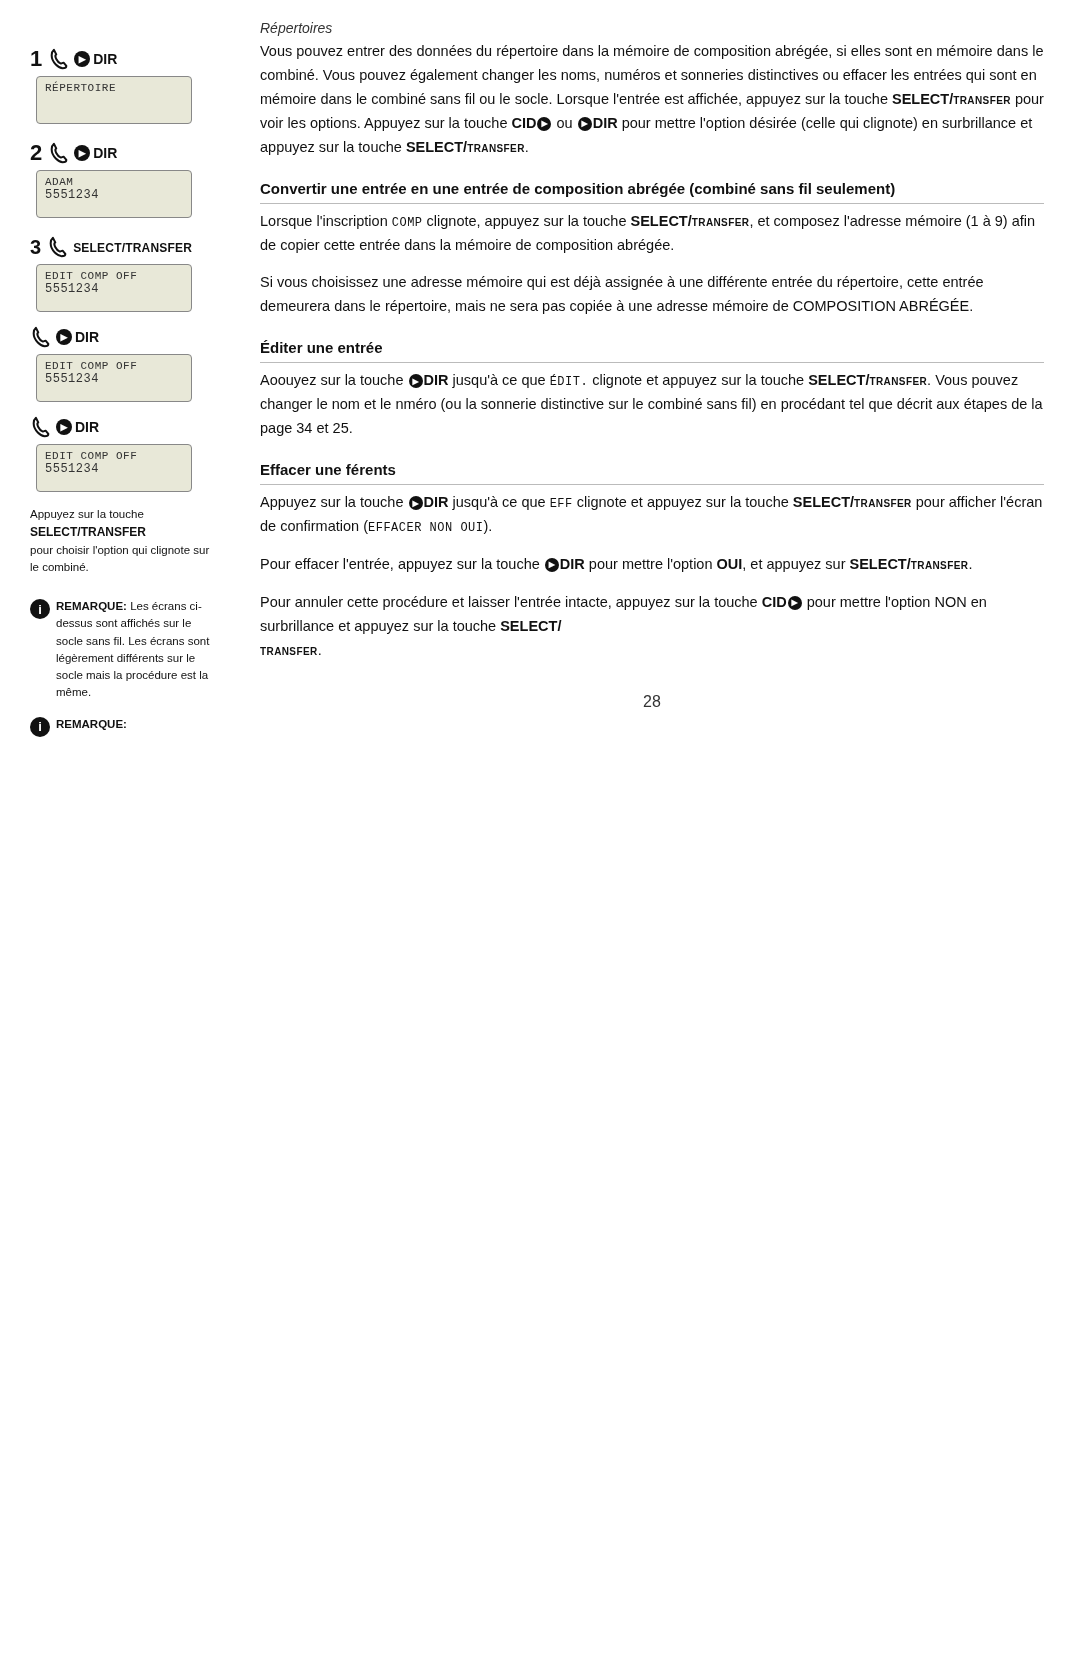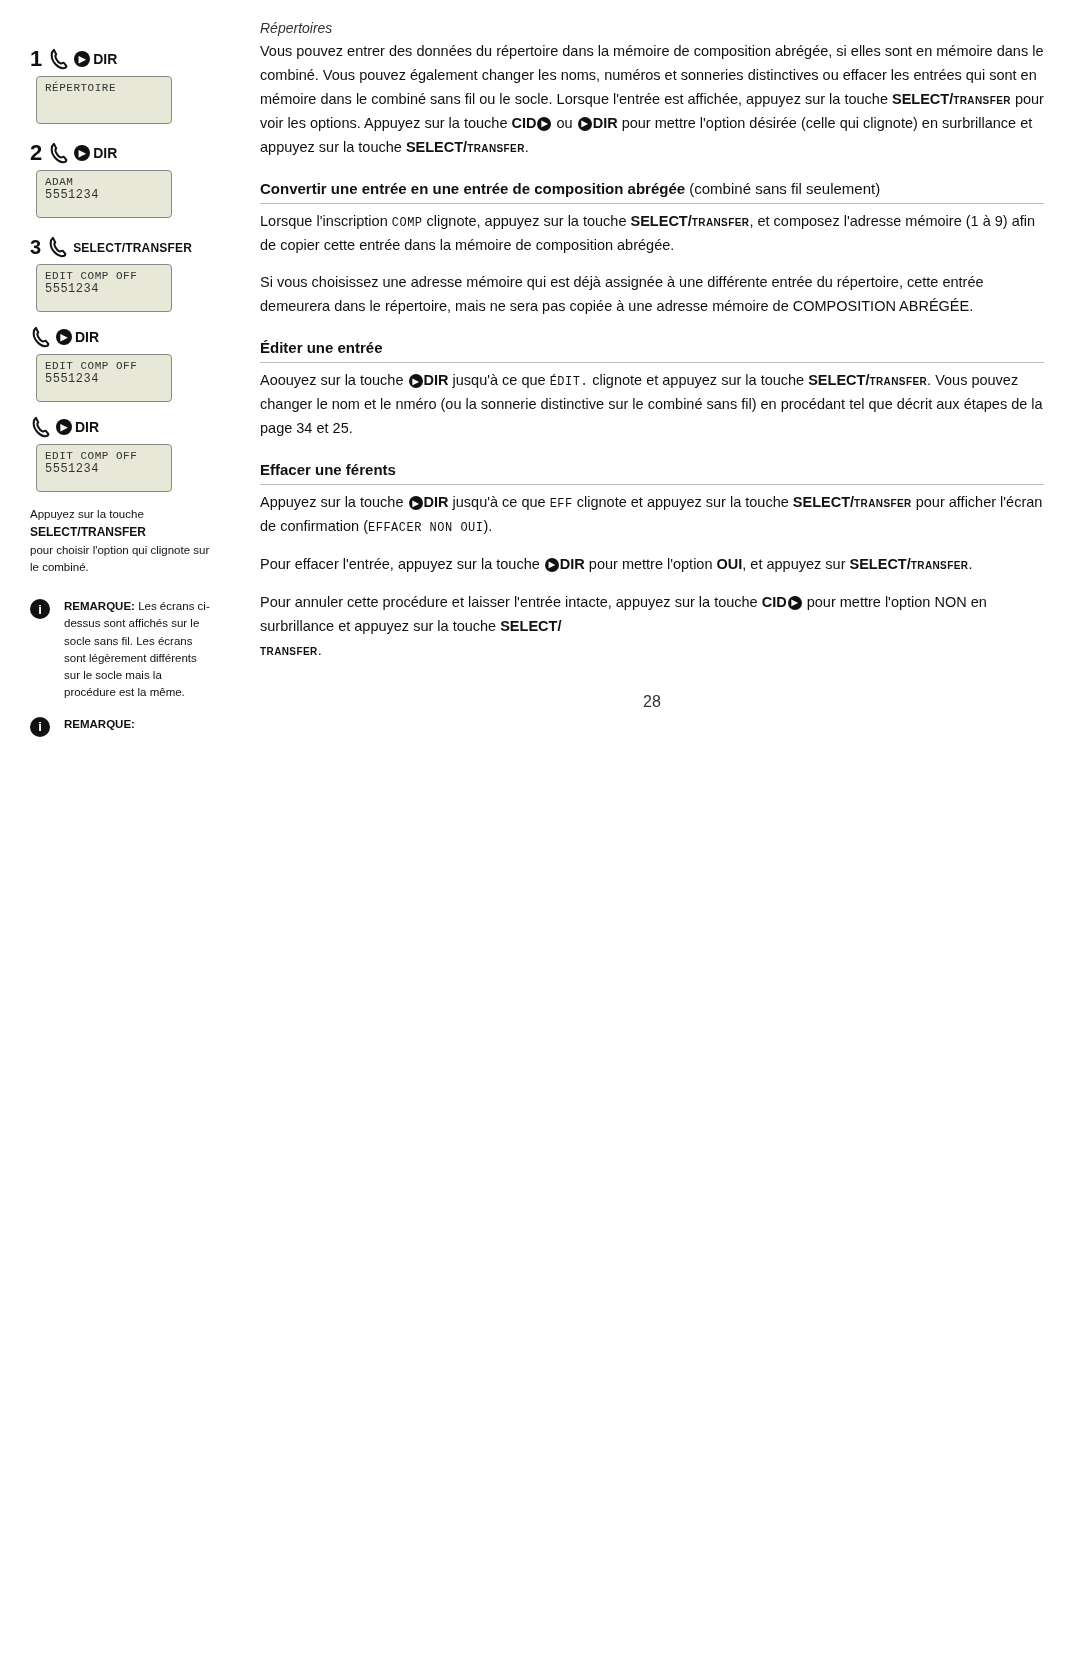--- a/index.html
+++ b/index.html
@@ -61,21 +61,21 @@
       color: #fff;
       font-size: 9px;
       font-weight: bold;
       margin-right: 1px;
     }
 
     .lcd-box {
       border: 1.5px solid #888;
       border-radius: 4px;
       background: #e8e8d8;
-      width: 136px;
+      width: 156px;
       min-height: 48px;
       padding: 5px 8px;
       font-family: 'Courier New', monospace;
       font-size: 12px;
       color: #222;
       margin-left: 6px;
       margin-bottom: 2px;
     }
     .lcd-box .lcd-line1 {
       font-size: 11px;
@@ -120,21 +120,20 @@
       display: inline-flex;
       align-items: center;
       justify-content: center;
       flex-shrink: 0;
       margin-top: 1px;
     }
     .note-text {
       font-size: 11.5px;
       line-height: 1.5;
       color: #111;
-      margin-left: 8px;
     }
     .note-bold {
       font-weight: bold;
       font-size: 11.5px;
     }
     .appuyez-text {
       font-size: 11.5px;
       line-height: 1.5;
       margin-top: 6px;
       color: #111;
@@ -181,21 +180,21 @@
     .sub-section-title {
       font-size: 15px;
       font-weight: bold;
       margin-top: 18px;
       margin-bottom: 6px;
       border-bottom: 1px solid #bbb;
       padding-bottom: 4px;
       line-height: 1.4;
     }
     .sub-section-title .normal {
-      font-weight: normal;
+      font-weight: bold;
     }
 
     .mono-text {
       font-family: 'Courier New', monospace;
       font-size: 12px;
       letter-spacing: 0.5px;
     }
 
     .page-num-row {
       display: flex;

